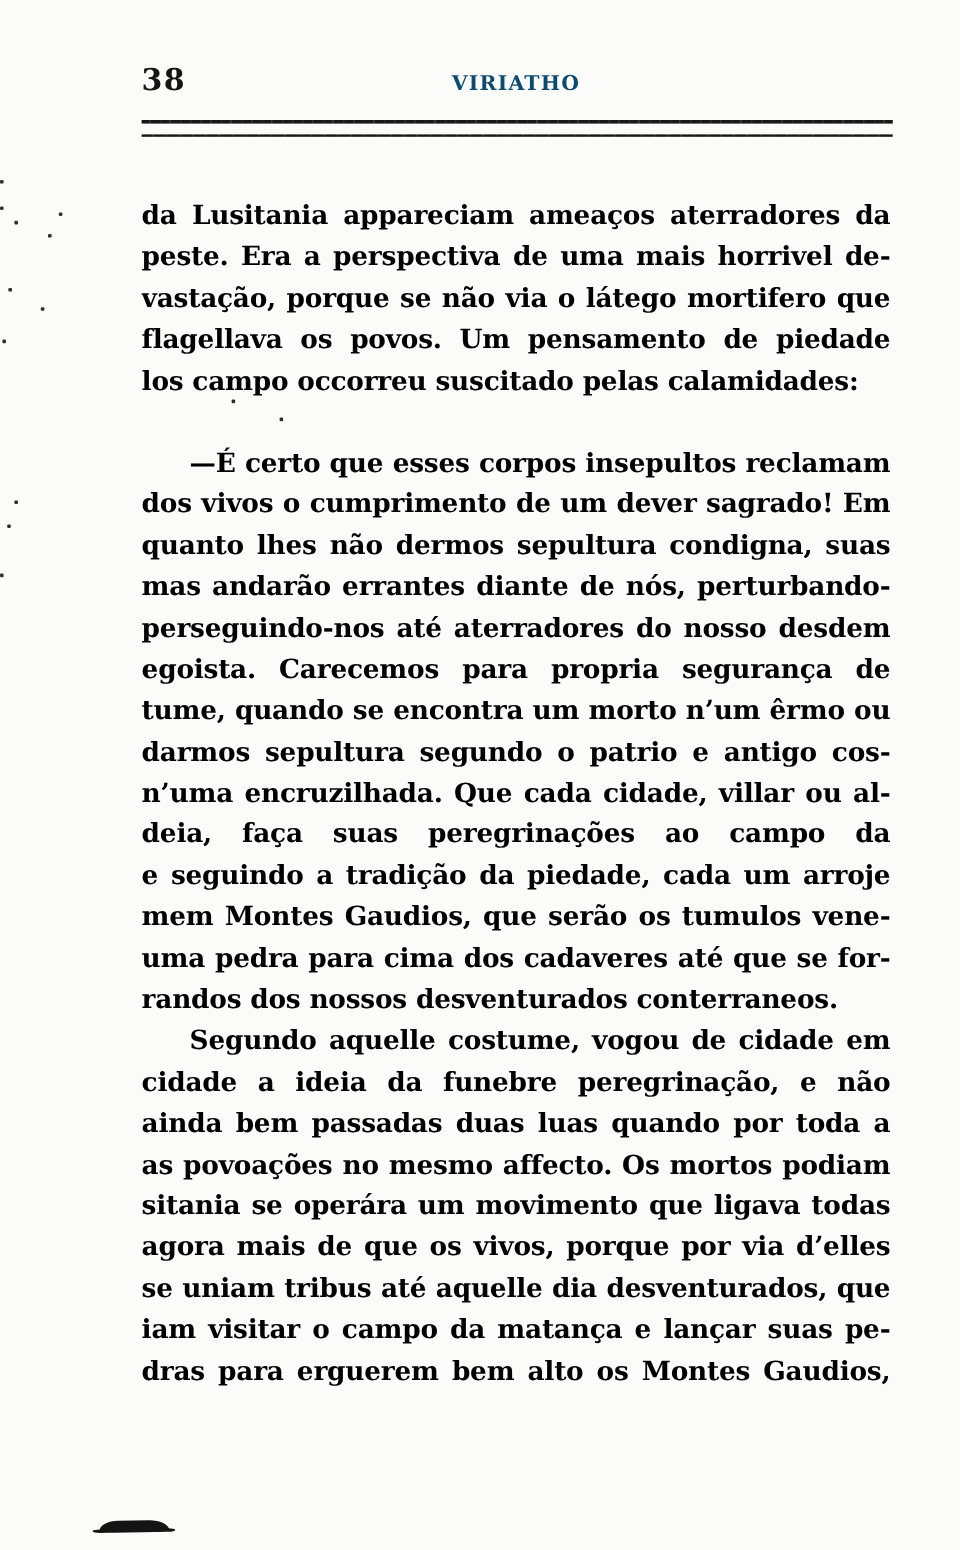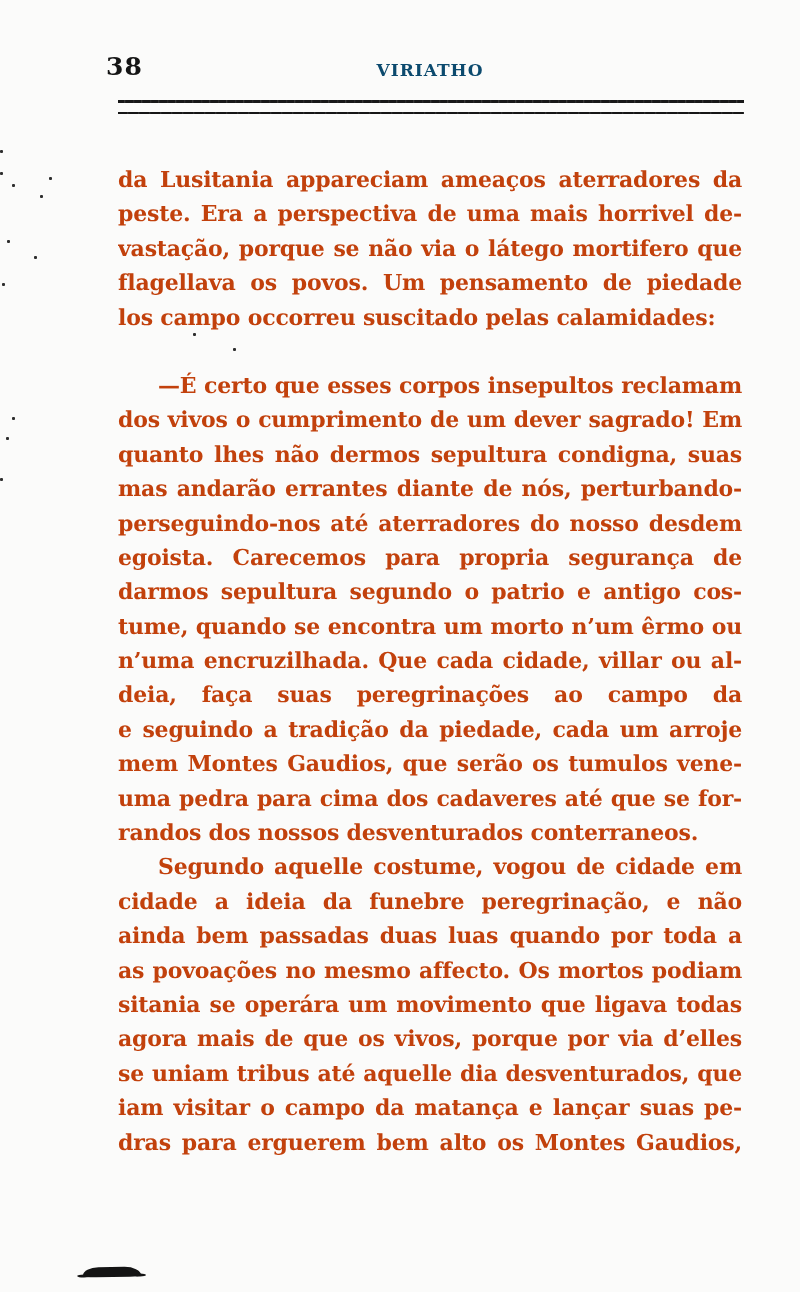--- a/index.html
+++ b/index.html
@@ -10,21 +10,21 @@
   }
   #page {
     position: relative;
     width: 800px; height: 1292px;
     background: #fbfbfa;
     overflow: hidden;
     color: #1d1d1d;
   }
   
   .page-number {
-    position: absolute; left: 106px; top: 52px;
+    position: absolute; left: 118px; top: 52px;
     font-size: 25px; font-weight: bold; letter-spacing: 1px;
     color: #151515;
   }
   .running-title {
     position: absolute; left: 118px; top: 60px; width: 624px;
     text-align: center;
     font-size: 17px; font-weight: bold; letter-spacing: 1px;
     color: #0c4a6e;
   }
   .rule-top {
@@ -35,21 +35,21 @@
   .rule-bottom {
     position: absolute; left: 118px; top: 112px; width: 626px; height: 2px;
     background: repeating-linear-gradient(90deg,
       #161616 0px, #161616 9px, #343434 9px, #161616 11px);
   }
   
   .text-block {
     position: absolute; left: 118px; top: 163px; width: 624px;
     font-size: 22px; font-weight: bold;
     letter-spacing: -0.2px;
-    color: #c2410c;
+    color: #000000;
     text-rendering: geometricPrecision;
   }
   .paragraph { }
   .paragraph.gap-before { margin-top: 34px; }
   .line {
     height: 34.4px; line-height: 34.4px;
     text-align: justify;
     text-align-last: left;
     -moz-text-align-last: left;
     overflow: hidden;
@@ -106,22 +106,22 @@
         <div class="line stretch">flagellava os povos. Um pensamento de piedade pe-</div>
         <div class="line">los campo occorreu suscitado pelas calamidades:</div>
       </div>
       <div class="paragraph gap-before">
         <div class="line stretch indent">—É certo que esses corpos insepultos reclamam</div>
         <div class="line stretch">dos vivos o cumprimento de um dever sagrado! Em</div>
         <div class="line stretch">quanto lhes não dermos sepultura condigna, suas al-</div>
         <div class="line stretch">mas andarão errantes diante de nós, perturbando-nos,</div>
         <div class="line stretch">perseguindo-nos até aterradores do nosso desdem</div>
         <div class="line stretch">egoista. Carecemos para propria segurança de vivos</div>
+        <div class="line stretch">tume, quando se encontra um morto n’um êrmo ou</div>
         <div class="line stretch">darmos sepultura segundo o patrio e antigo cos-</div>
-        <div class="line stretch">tume, quando se encontra um morto n’um êrmo ou</div>
         <div class="line stretch">n’uma encruzilhada. Que cada cidade, villar ou al-</div>
         <div class="line stretch">deia, faça suas peregrinações ao campo da matança,</div>
         <div class="line stretch">e seguindo a tradição da piedade, cada um arroje</div>
         <div class="line stretch">mem Montes Gaudios, que serão os tumulos vene-</div>
         <div class="line stretch">uma pedra para cima dos cadaveres até que se for-</div>
         <div class="line">randos dos nossos desventurados conterraneos.</div>
       </div>
       <div class="paragraph">
         <div class="line stretch indent">Segundo aquelle costume, vogou de cidade em</div>
         <div class="line stretch">cidade a ideia da funebre peregrinação, e não eram</div>

